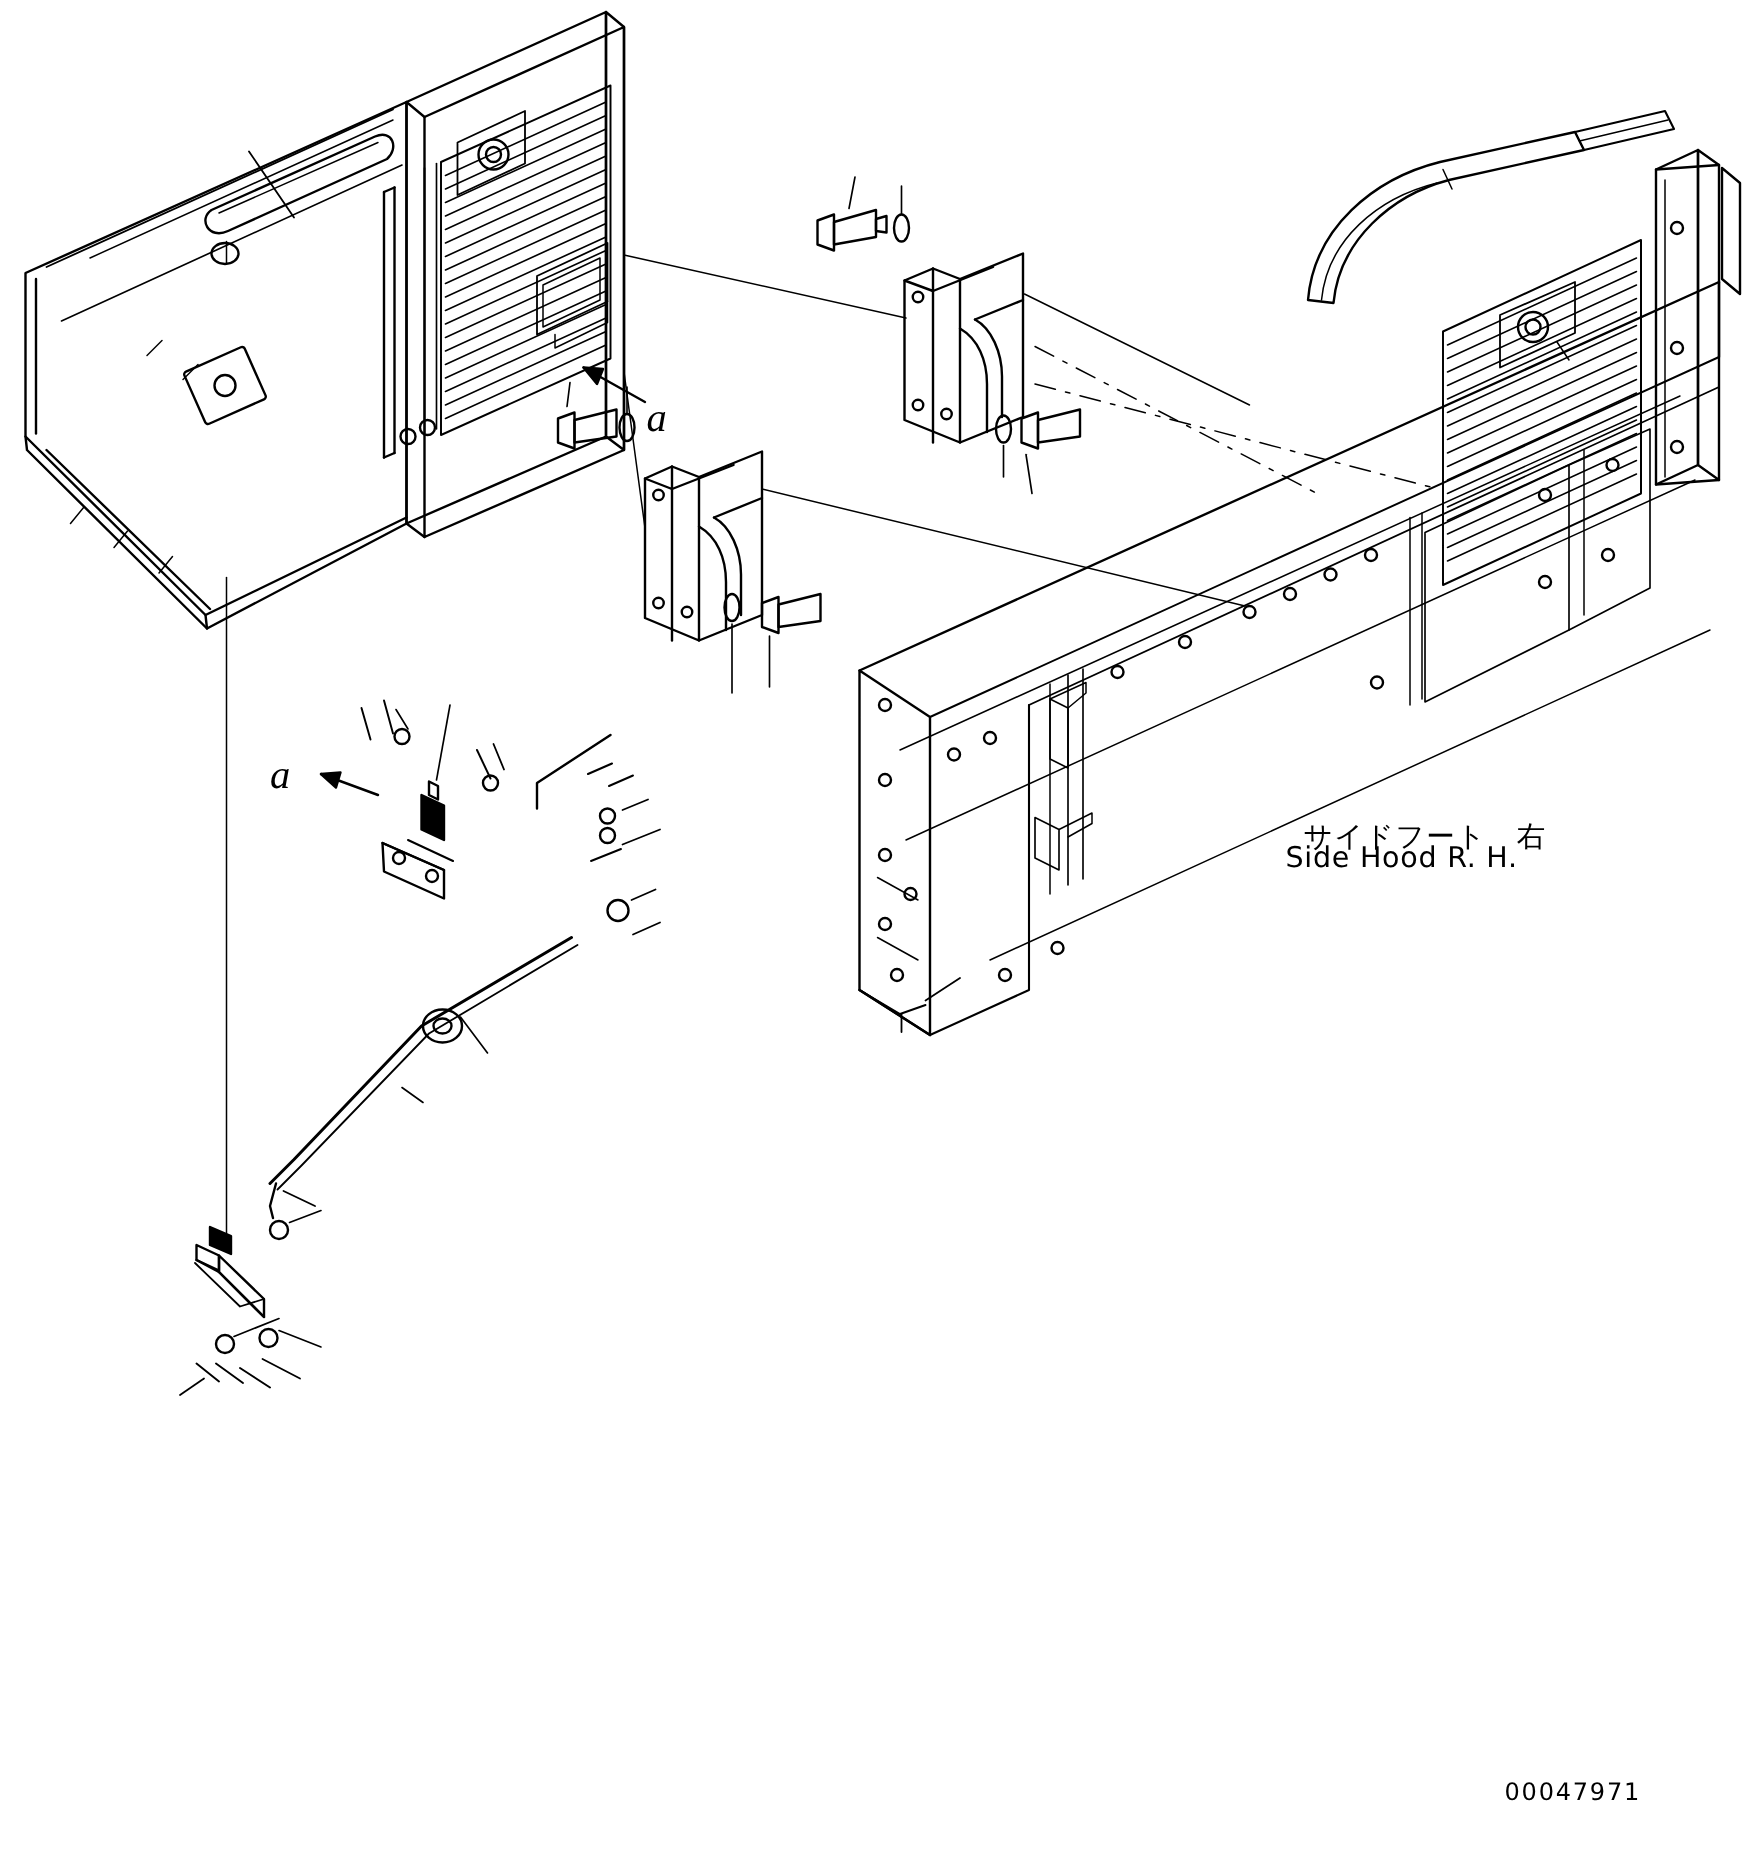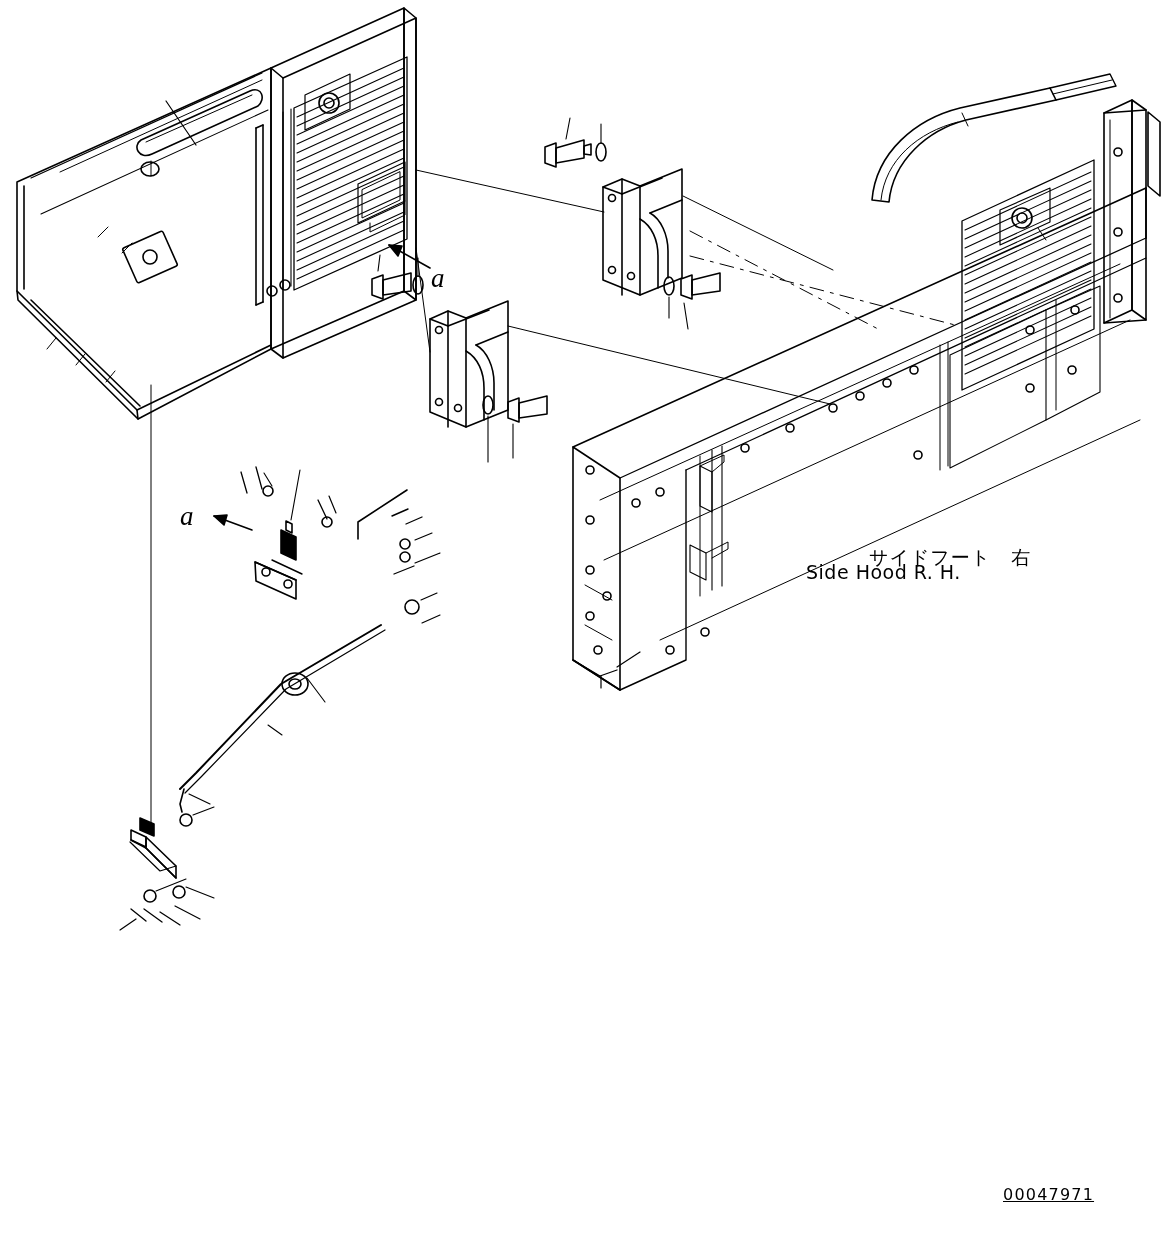--- a/index.html
+++ b/index.html
@@ -379,17 +379,17 @@
 
     </g>
   </svg>
 
   <div class="lbl callout-a" style="left:431px; top:263px;">a</div>
 
   <div class="lbl callout-a" style="left:180px; top:501px;">a</div>
 
   <div class="lbl jp-label" style="left:869px; top:533px;">サイドフート　右</div>
 
-  <div class="lbl en-label" style="left:806px; top:561px;">Side Hood R. H.</div>
-
-  <div class="lbl doc-number" style="left:1003px; top:1185px;text-decoration:underline;">00047971</div>
+  <div class="lbl en-label" style="left:857px; top:561px;">Side Hood R. H.</div>
+
+  <div class="lbl doc-number" style="left:1003px; top:1185px;">00047971</div>
 
 </div>
 
 </body></html>

